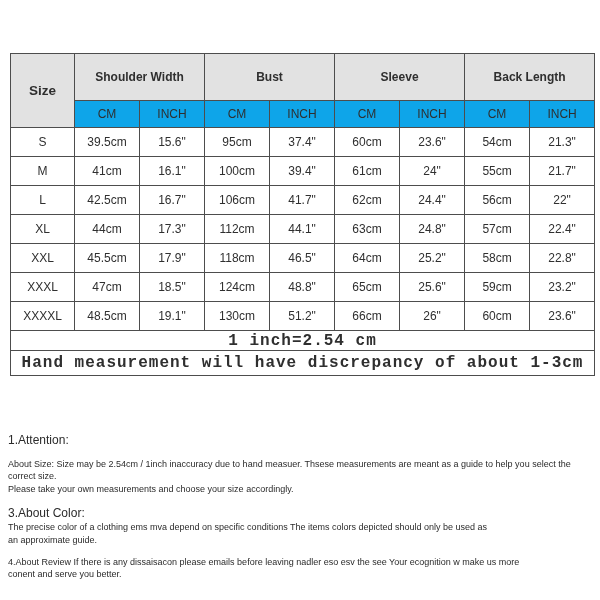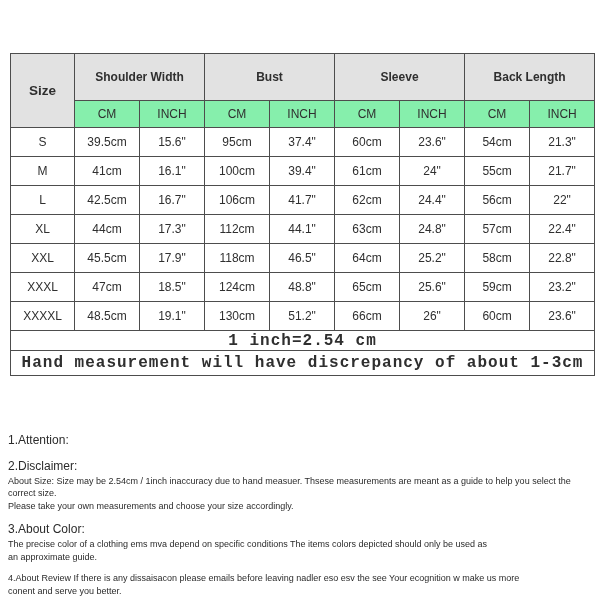--- a/index.html
+++ b/index.html
@@ -35,21 +35,21 @@
     background: #e2e2e2;
     font-size: 12px;
     font-weight: bold;
     height: 46px;
   }
   tr.header-row-groups th.size-th {
     font-size: 13.5px;
     margin-top: 16px;
   }
   tr.header-row-units th {
-    background: #86efac;
+    background: #0ea5e9;
     font-size: 12px;
     font-weight: normal;
     height: 26px;
   }
   tr.data-row td {
     font-size: 12px;
     font-weight: normal;
     height: 28px;
     background: #ffffff;
   }
@@ -201,21 +201,20 @@
         <td colspan="9">Hand measurement will have discrepancy of about 1-3cm</td>
       </tr>
     </tbody>
   </table>
 
   <div class="notes">
     <div class="note">
       <div class="note-title">1.Attention:</div>
     </div>
     <div class="note">
-      <div class="note-title">2.Disclaimer:</div>
       <div class="note-body">About Size: Size may be 2.54cm / 1inch inaccuracy due to hand measuer. Thsese measurements are meant as a guide to help you select the correct size.
 Please take your own measurements and choose your size accordingly.</div>
     </div>
     <div class="note">
       <div class="note-title">3.About Color:</div>
       <div class="note-body">The precise color of a clothing ems mva depend on specific conditions The items colors depicted should only be used as
 an approximate guide.</div>
     </div>
     <div class="note">
       <div class="note-title"></div>

